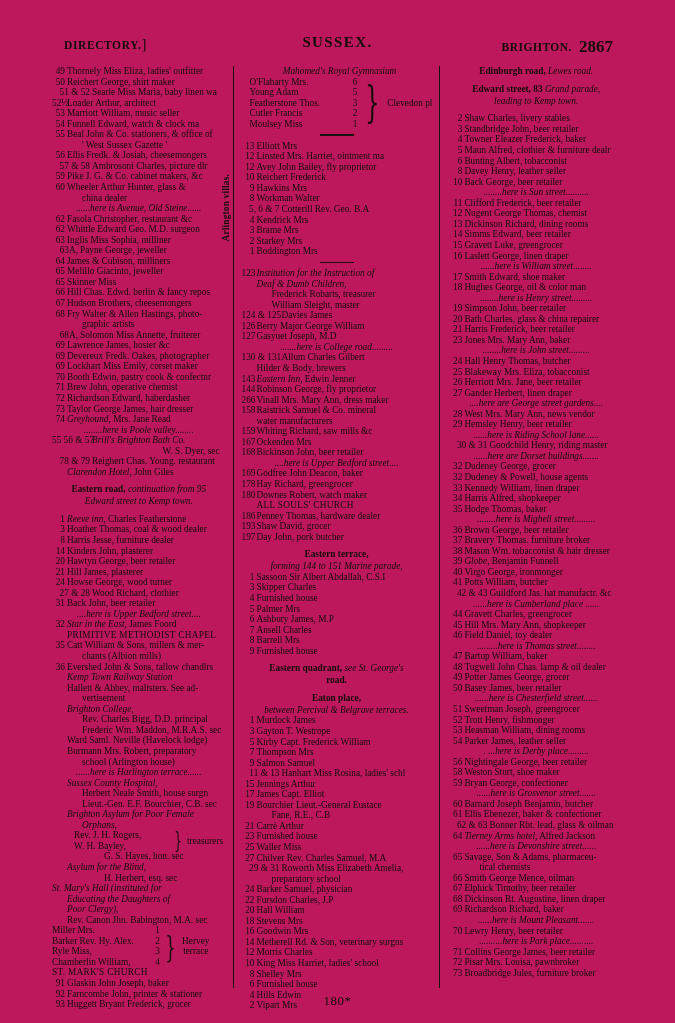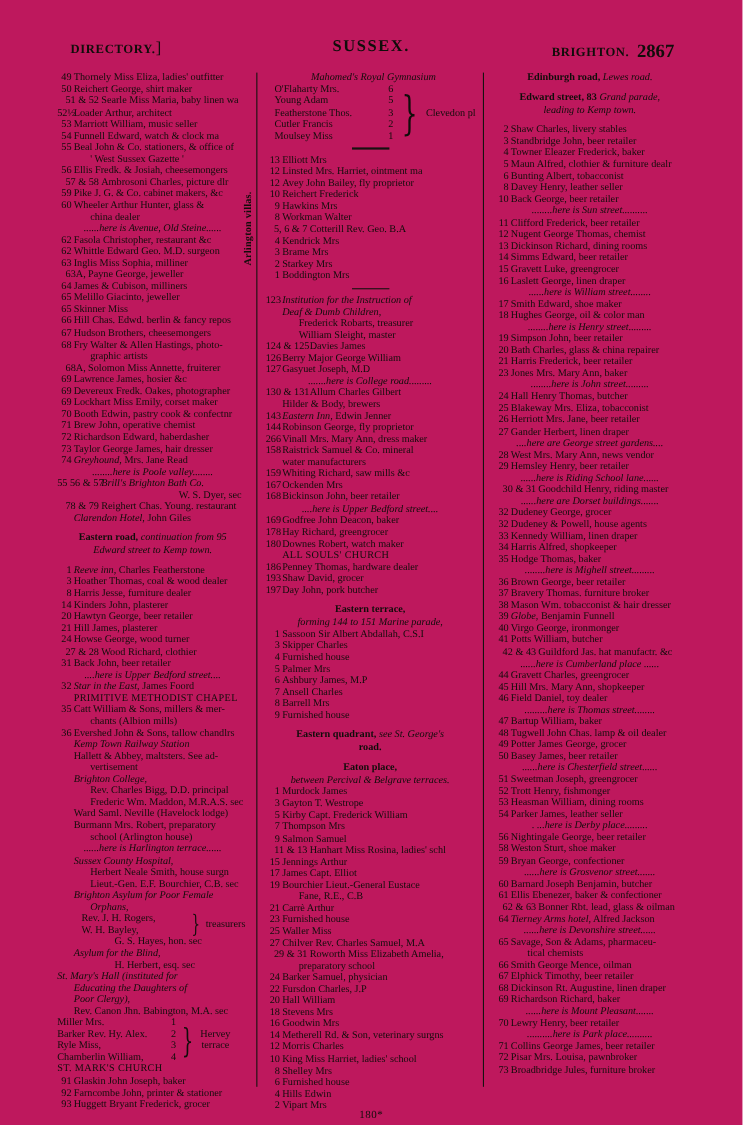--- a/index.html
+++ b/index.html
@@ -196,23 +196,23 @@
   .treasurers .names .row {
     display: flex;
     justify-content: space-between;
     width: 96px;
   }
 
   .pagefoot {
     position: absolute;
     left: 0;
     right: 0;
-    bottom: 4px;
+    bottom: 14px;
     text-align: center;
-    font-size: 10px;
+    font-size: 13px;
     letter-spacing: 0.5px;
   }
 </style>
 </head>
 <body>
 
 <div class="page">
 
   <div class="runhead">
     <div class="left"><span class="smallcaps">DIRECTORY.</span><span class="bracket">]</span></div>

